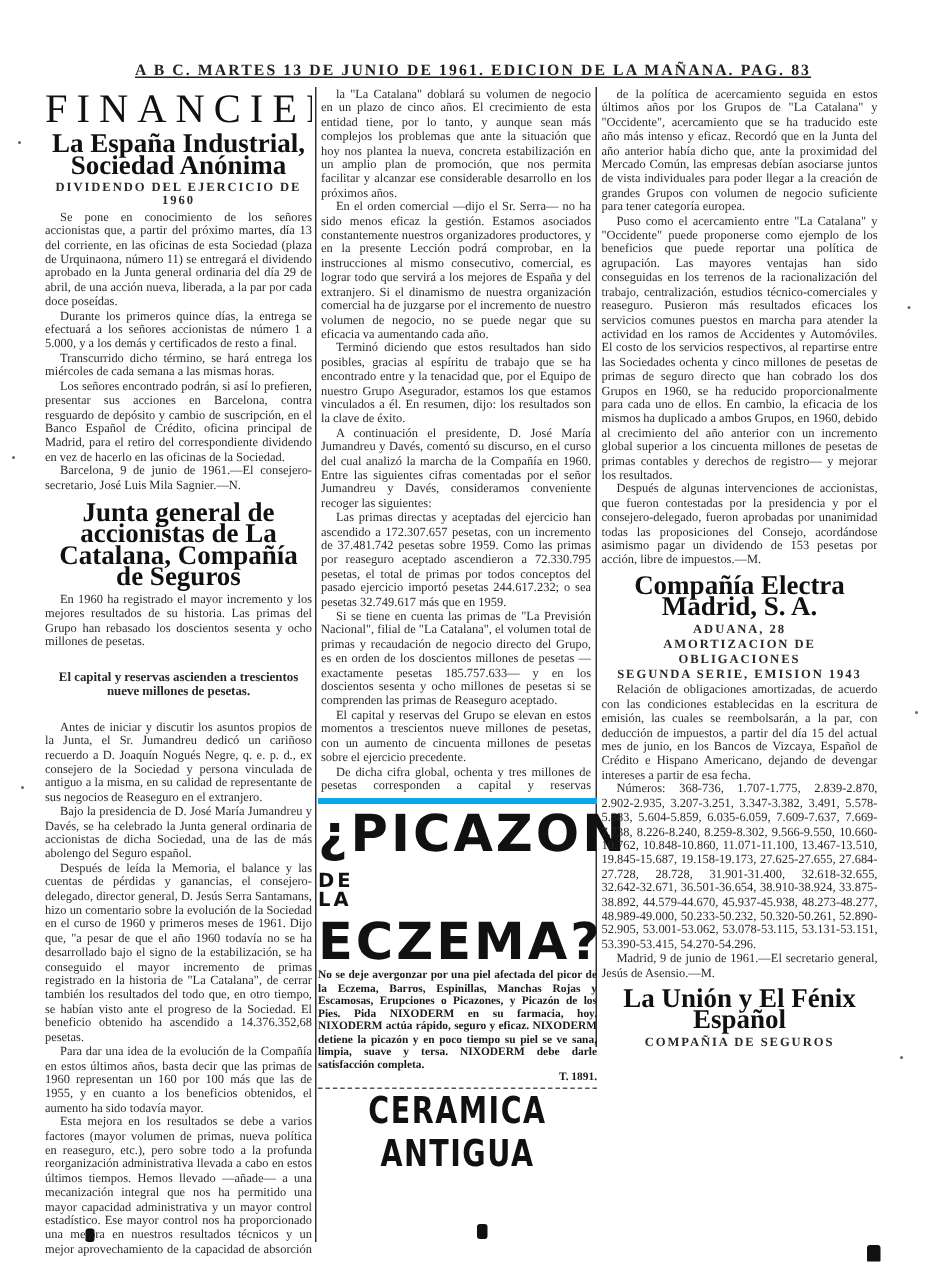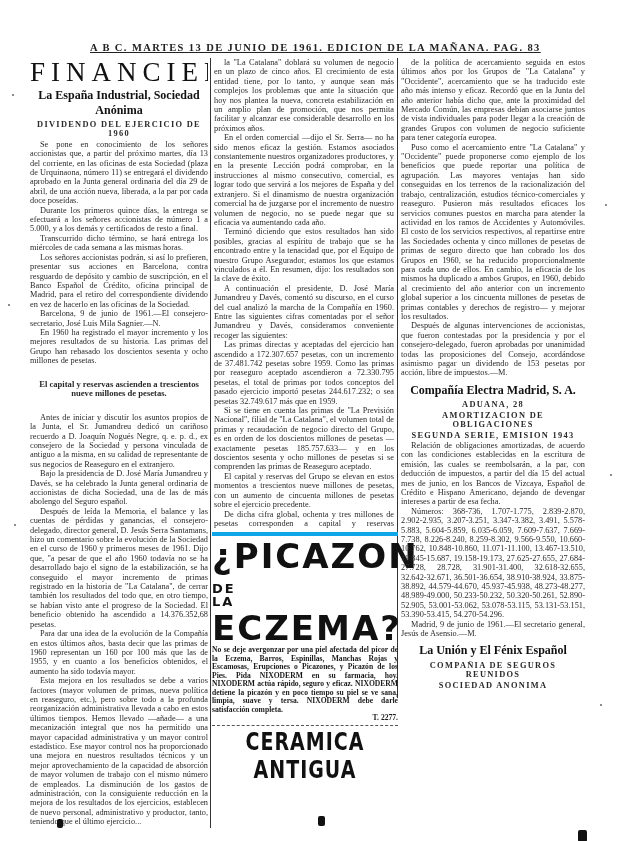--- a/index.html
+++ b/index.html
@@ -14,21 +14,21 @@
     font-size:10.5px; font-weight:bold; letter-spacing:1.4px; white-space:nowrap;
     text-decoration:underline; color:#222;
   }
   .col { position:absolute; top:54px; font-size:8.3px; line-height:9.4px; text-align:justify; color:#2a2a2a; overflow:hidden; }
   .col p { margin:0; text-indent:10px; }
   .c1 { left:30px; width:178px; height:780px; }
   .c2 { left:214px; width:180px; height:470px; }
   .c3 { left:401px; width:184px; height:640px; }
   .rule { position:absolute; width:1px; background:#333; }
   .sect-title { font-size:27px; letter-spacing:6px; font-weight:normal; margin:0 0 2px 0; text-align:left; line-height:28px; color:#111; }
-  .h2 { font-size:12px; font-weight:bold; text-align:center; line-height:14.5px; margin:2px 0 3px 0; color:#111; }
+  .h2 { font-size:18px; font-weight:bold; text-align:center; line-height:14.5px; margin:2px 0 3px 0; color:#111; }
   .h3 { font-size:8.4px; font-weight:bold; letter-spacing:1.3px; text-align:center; margin:1px 0; }
   .sub { font-size:8.6px; font-weight:bold; text-align:center; margin:14px 0; line-height:9.6px; }
   .ad-zone { position:absolute; left:212px; top:528px; width:186px; }
   .ad { border-top:4px solid #0ea5e9; padding:2px 0; text-align:center; }
   .ad-pic { font-family:"DejaVu Sans", sans-serif; font-weight:900; font-size:34px; line-height:36px; letter-spacing:2px; color:#111; text-align:left; }
   .ad-pic .small { font-size:13px; line-height:13px; display:inline-block; vertical-align:middle; width:16px; }
   .ad-body { font-size:7.6px; line-height:8.5px; text-align:justify;font-weight:bold; }
   .ad-big { font-family:"DejaVu Sans Mono", monospace; font-weight:bold; font-size:23px; line-height:26px; letter-spacing:0px; color:#111; transform:scaleY(1.35); margin:6px 0 4px 0; }
   .ad-big2 { font-family:"DejaVu Sans", sans-serif; font-weight:bold; font-size:19px; letter-spacing:1px; transform:scaleY(1.3); margin:5px 0 3px 0; color:#111;}
   .dots { position:absolute; width:2px; height:2px; background:#666; border-radius:1px; }
@@ -43,22 +43,23 @@
   <div class="rule" style="left:210px; top:54px; height:770px;"></div>
   <div class="rule" style="left:397px; top:54px; height:640px;"></div>
 
   <div class="col c1">
     <div class="sect-title">FINANCIERAS</div>
     <div class="h2">La España Industrial, Sociedad Anónima</div>
     <div class="h3">DIVIDENDO DEL EJERCICIO DE 1960</div>
     <p>Se pone en conocimiento de los señores accionistas que, a partir del próximo martes, día 13 del corriente, en las oficinas de esta Sociedad (plaza de Urquinaona, número 11) se entregará el dividendo aprobado en la Junta general ordinaria del día 29 de abril, de una acción nueva, liberada, a la par por cada doce poseídas.</p>
     <p>Durante los primeros quince días, la entrega se efectuará a los señores accionistas de número 1 a 5.000, y a los demás y certificados de resto a final.</p>
     <p>Transcurrido dicho término, se hará entrega los miércoles de cada semana a las mismas horas.</p>
-    <p>Los señores accionistas podrán, si así lo prefieren, presentar sus acciones en Barcelona, contra resguardo de depósito y cambio de suscripción, en el Banco Español de Crédito, oficina principal de Madrid, para el retiro del correspondiente dividendo en vez de hacerlo en las oficinas de la Sociedad.</p>
+    <p>Los señores encontrado podrán, si así lo prefieren, presentar sus acciones en Barcelona, contra resguardo de depósito y cambio de suscripción, en el Banco Español de Crédito, oficina principal de Madrid, para el retiro del correspondiente dividendo en vez de hacerlo en las oficinas de la Sociedad.</p>
     <p>Barcelona, 9 de junio de 1961.—El consejero-secretario, José Luis Mila Sagnier.—N.</p>
+    <div class="h2" style="margin-top:6px;">Junta general de accionistas de La Catalana, Compañía de Seguros</div>
     <p>En 1960 ha registrado el mayor incremento y los mejores resultados de su historia. Las primas del Grupo han rebasado los doscientos sesenta y ocho millones de pesetas.</p>
     <div class="sub">El capital y reservas ascienden a trescientos nueve millones de pesetas.</div>
     <p>Antes de iniciar y discutir los asuntos propios de la Junta, el Sr. Jumandreu dedicó un cariñoso recuerdo a D. Joaquín Nogués Negre, q. e. p. d., ex consejero de la Sociedad y persona vinculada de antiguo a la misma, en su calidad de representante de sus negocios de Reaseguro en el extranjero.</p>
     <p>Bajo la presidencia de D. José María Jumandreu y Davés, se ha celebrado la Junta general ordinaria de accionistas de dicha Sociedad, una de las de más abolengo del Seguro español.</p>
     <p>Después de leída la Memoria, el balance y las cuentas de pérdidas y ganancias, el consejero-delegado, director general, D. Jesús Serra Santamans, hizo un comentario sobre la evolución de la Sociedad en el curso de 1960 y primeros meses de 1961. Dijo que, "a pesar de que el año 1960 todavía no se ha desarrollado bajo el signo de la estabilización, se ha conseguido el mayor incremento de primas registrado en la historia de "La Catalana", de cerrar también los resultados del todo que, en otro tiempo, se habían visto ante el progreso de la Sociedad. El beneficio obtenido ha ascendido a 14.376.352,68 pesetas.</p>
     <p>Para dar una idea de la evolución de la Compañía en estos últimos años, basta decir que las primas de 1960 representan un 160 por 100 más que las de 1955, y en cuanto a los beneficios obtenidos, el aumento ha sido todavía mayor.</p>
     <p>Esta mejora en los resultados se debe a varios factores (mayor volumen de primas, nueva política en reaseguro, etc.), pero sobre todo a la profunda reorganización administrativa llevada a cabo en estos últimos tiempos. Hemos llevado —añade— a una mecanización integral que nos ha permitido una mayor capacidad administrativa y un mayor control estadístico. Ese mayor control nos ha proporcionado una mejora en nuestros resultados técnicos y un mejor aprovechamiento de la capacidad de absorción de mayor volumen de trabajo con el mismo número de empleados. La disminución de los gastos de administración, con la consiguiente reducción en la mejora de los resultados de los ejercicios, establecen de nuevo personal, administrativo y productor, tanto, teniendo que el último ejercicio...</p>
   </div>
 
   <div class="col c2">
@@ -73,21 +74,21 @@
 
   </div>
 
   <div class="ad-zone">
     <div class="ad">
       <div class="ad-pic">
         <span>¿</span><span>PICAZON</span><br>
         <span class="small">DE LA</span> <span>ECZEMA?</span>
       </div>
       <div class="ad-body">No se deje avergonzar por una piel afectada del picor de la Eczema, Barros, Espinillas, Manchas Rojas y Escamosas, Erupciones o Picazones, y Picazón de los Pies. Pida NIXODERM en su farmacia, hoy. NIXODERM actúa rápido, seguro y eficaz. NIXODERM detiene la picazón y en poco tiempo su piel se ve sana, limpia, suave y tersa. NIXODERM debe darle satisfacción completa.</div>
-      <div class="ad-body" style="text-align:right;">T. 2277.</div>
+      <div class="ad-body" style="text-align:right;">T. 1891.</div>
     </div>
     <div class="ad" style="border-top:1px dashed #555;">
       <div class="ad-big2">CERAMICA ANTIGUA</div>
 
     </div>
 
   </div>
 
   <div class="col c3">
     <p>de la política de acercamiento seguida en estos últimos años por los Grupos de "La Catalana" y "Occidente", acercamiento que se ha traducido este año más intenso y eficaz. Recordó que en la Junta del año anterior había dicho que, ante la proximidad del Mercado Común, las empresas debían asociarse juntos de vista individuales para poder llegar a la creación de grandes Grupos con volumen de negocio suficiente para tener categoría europea.</p>

